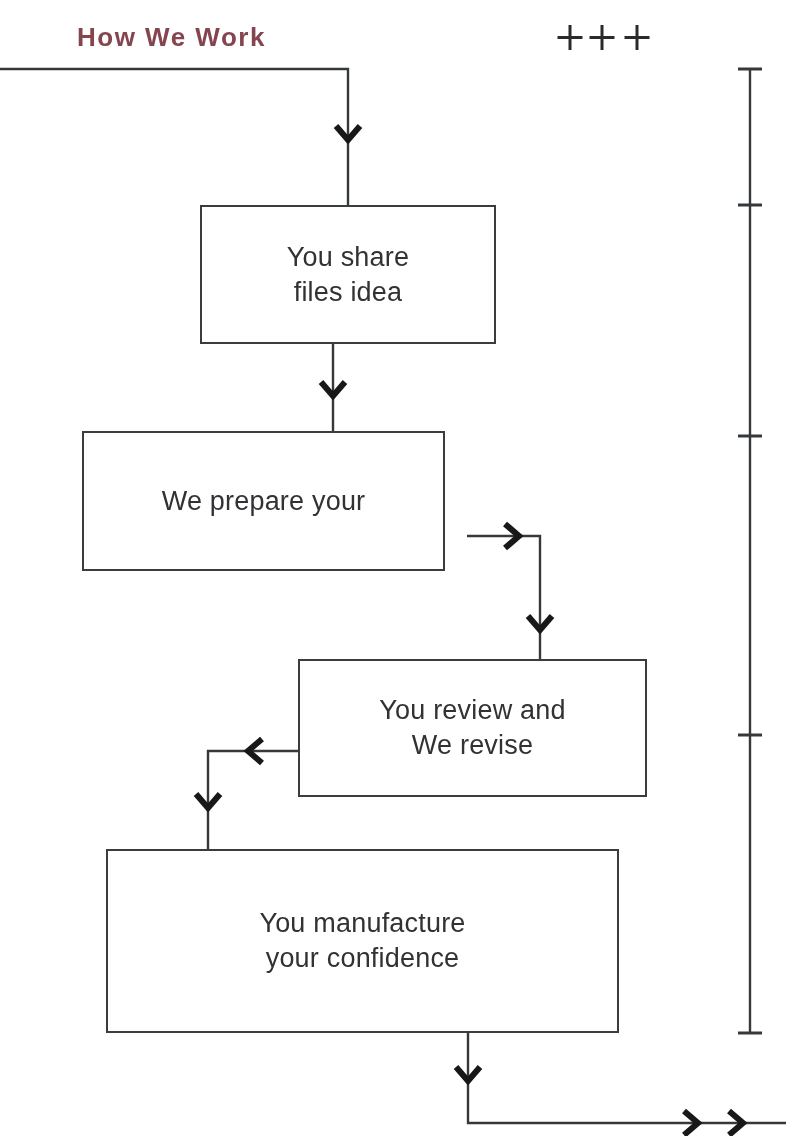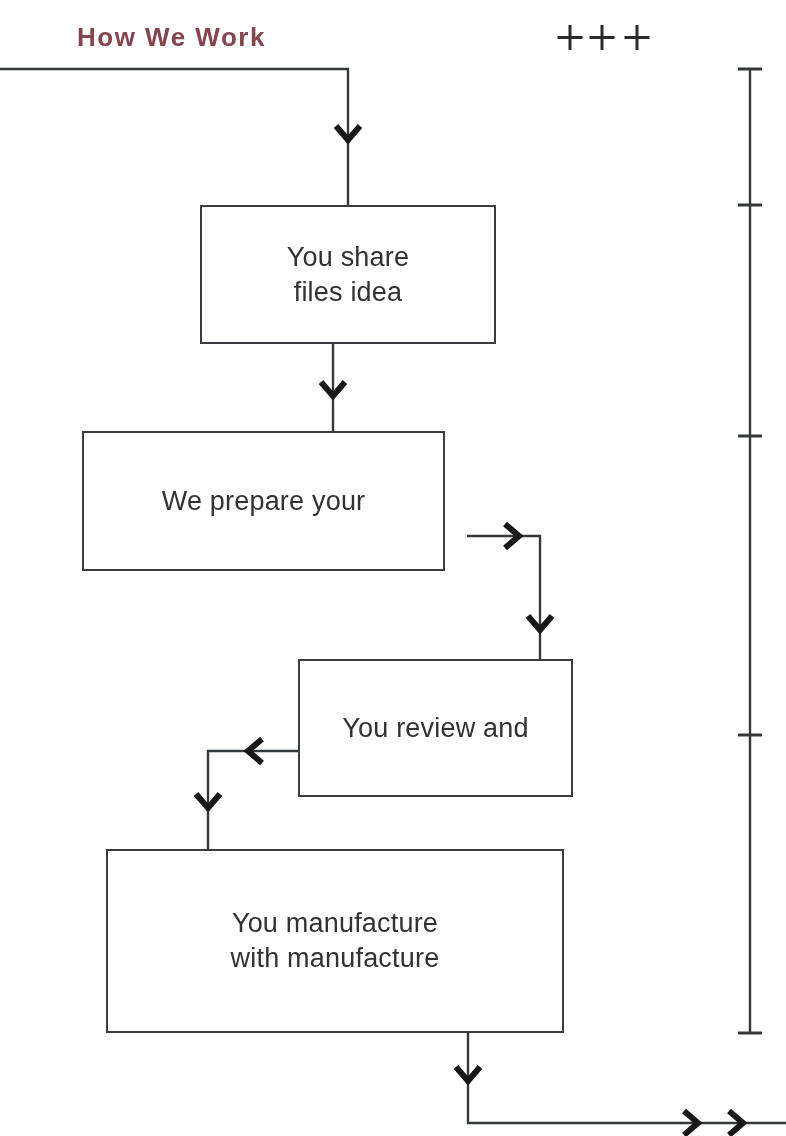--- a/index.html
+++ b/index.html
@@ -18,22 +18,22 @@
   .flow-box{
     position:absolute;box-sizing:border-box;
     border:2.4px solid #3a3d3f;background:transparent;
     display:flex;flex-direction:column;align-items:center;justify-content:center;
     text-align:center;color:#303234;
     font-size:27px;line-height:35px;letter-spacing:0.2px;
   }
   .flow-box span{display:block;}
   #box-step-1{left:200px;top:205px;width:296px;height:139px;}
   #box-step-2{left:76px; top:431px;width:363px;height:140px;margin-left:6px;}
-  #box-step-3{left:298px;top:659px;width:275px;height:138px;}
-  #box-step-4{left:106px;top:849px;width:458px;height:184px;}
+  #box-step-3{left:298px;top:659px;width:349px;height:138px;}
+  #box-step-4{left:106px;top:849px;width:513px;height:184px;}
   .line{stroke:#36393b;stroke-width:2.4;fill:none;}
   .tick{stroke:#36393b;stroke-width:3;fill:none;}
   .chev{stroke:#181818;stroke-width:6;fill:none;stroke-linejoin:miter;stroke-linecap:butt;}
   .plus{stroke:#2a2a2a;stroke-width:3;fill:none;stroke-linecap:butt;}
 </style>
 </head>
 <body>
 
 <div class="canvas">
 
@@ -99,20 +99,21 @@
     <span>You share</span>
     <span>files idea</span>
   </div>
 
   <div class="flow-box" id="box-step-2">
     <span>We prepare your</span>
   </div>
 
   <div class="flow-box" id="box-step-3">
     <span>You review and</span>
+    <span>We revise</span>
   </div>
 
   <div class="flow-box" id="box-step-4">
     <span>You manufacture</span>
-    <span>with manufacture</span>
+    <span>your confidence</span>
   </div>
 
 </div>
 
 </body></html>

